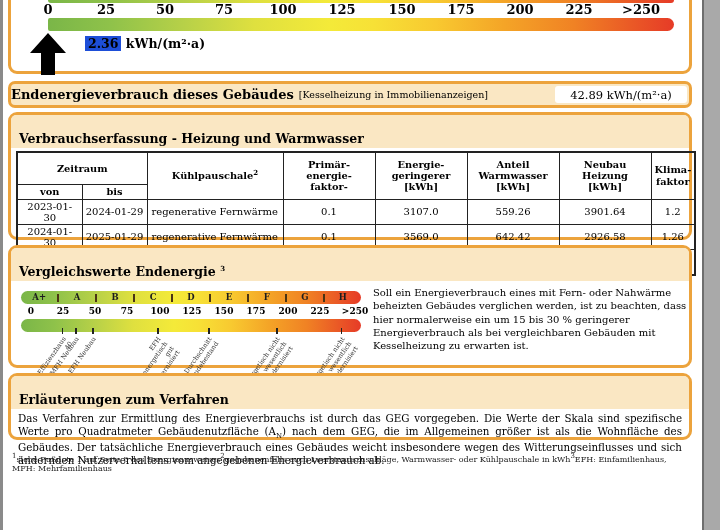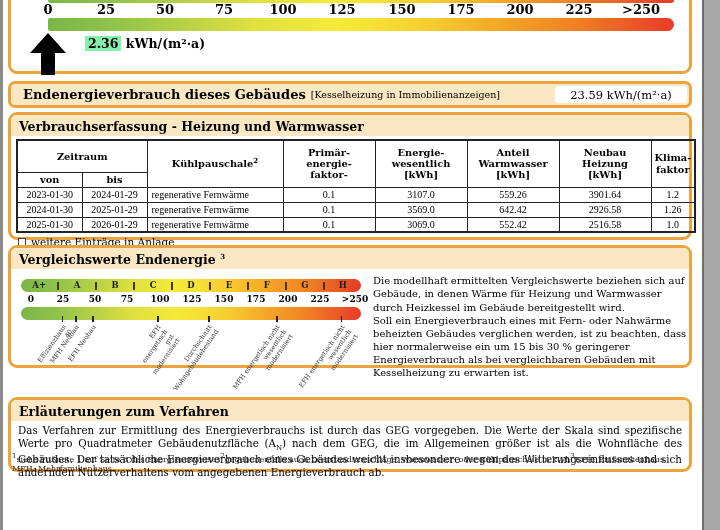--- a/index.html
+++ b/index.html
@@ -10,53 +10,53 @@
   .edge-left  { position: absolute; left: 0; top: 0; width: 3px; height: 530px; background: #8a8a8a; }
   .edge-right { position: absolute; left: 702px; top: 0; width: 18px; height: 530px; background: #a9a9a9; border-left: 2px solid #6e6e6e; }
 
   .grad {
     background: linear-gradient(90deg,
       #7ab648 0%, #8fc24a 10%, #b8d148 22%, #dfe03f 33%, #f4ea39 45%,
       #f7e136 52%, #f8c930 62%, #f4a427 73%, #f08224 84%, #ea5a26 93%, #e63b27 100%);
   }
 
   .panel { position: absolute; left: 8px; width: 684px; border: 3px solid #eca33c; border-radius: 9px; background: #fff; }
-  .panel-header { background: #fae7c3; border-radius: 5px 5px 0 0; font-weight: bold; font-size: 12.5px; padding: 4px 8px 2px 8px; color: #000; }
+  .panel-header { background: #fae7c3; border-radius: 5px 5px 0 0; font-weight: bold; font-size: 12.5px; padding: 16px 8px 2px 8px; color: #000; }
 
   
   #panel-top { top: -16px; height: 90px; }
   #crop-bar { position: absolute; left: 48px; top: 0; width: 626px; height: 3px; border-radius: 0 0 3px 3px; }
   #top-ticks { position: absolute; left: 0; top: 2px; width: 720px; height: 15px; }
   .top-tick { position: absolute; transform: translateX(-50%); font-weight: bold; font-size: 13px; color: #000; }
   .top-tick:nth-child(1){left:48px}.top-tick:nth-child(2){left:106px}.top-tick:nth-child(3){left:165px}
   .top-tick:nth-child(4){left:224px}.top-tick:nth-child(5){left:283px}.top-tick:nth-child(6){left:342px}
   .top-tick:nth-child(7){left:402px}.top-tick:nth-child(8){left:461px}.top-tick:nth-child(9){left:520px}
   .top-tick:nth-child(10){left:579px}.top-tick:nth-child(11){left:641px}
   #main-bar { position: absolute; left: 48px; top: 18px; width: 626px; height: 13px; border-radius: 3px 10px 10px 3px; }
   #arrow { position: absolute; left: 28px; top: 33px; width: 40px; height: 42px; }
   #pe-line { position: absolute; left: 85px; top: 36px; font-size: 12.5px; font-weight: bold; color: #000; }
-  #pe-line .hl { background: #86efac; padding: 0 3px; }
+  #pe-line .hl { background: #1d4ed8; padding: 0 3px; }
   #pe-caption { position: absolute; left: 85px; top: 52px; font-size: 12.5px; font-weight: bold; color: #000; }
 
   
   #bar-endenergie { top: 81px; height: 27px; background: #fae7c3; border-radius: 7px; }
-  #ee-inner { position: relative; height: 100%; display: flex; align-items: center; padding-left: 12px; }
+  #ee-inner { position: relative; height: 100%; display: flex; align-items: center; padding-left: 0; }
   #ee-title { font-weight: bold; font-size: 13px; }
   #ee-note { font-size: 9.5px; margin-left: 5px; }
   #ee-valuebox { position: absolute; right: 2px; top: 2px; bottom: 2px; width: 132px; background: #fff; border-radius: 3px; display: flex; align-items: center; justify-content: center; font-size: 11.5px; }
 
   
   #panel-verbrauch { top: 112px; height: 128px; }
   #vb-table { border-collapse: collapse; margin: 3px 5px 0 5px; table-layout: fixed; width: 668px; font-size: 10px; }
   #vb-table th, #vb-table td { border: 1px solid #222; padding: 1px 3px; text-align: center; vertical-align: middle; }
   #vb-table { border: 2px solid #222; }
   #vb-table th { font-weight: bold; font-size: 9.8px; white-space: pre-line; line-height: 1.15; }
   #vb-table .r1 { height: 32px; }
   #vb-table .r2 { height: 15px; }
-  #vb-table .dr { height: 15px; font-family: Liberation Serif, serif; }
+  #vb-table .dr { height: 15px; }
   #vb-table td.lft { text-align: left; padding-left: 4px; }
   #more-entries { margin: 3px 0 0 7px; font-size: 10.5px; display: flex; align-items: center; }
   #more-entries .box { display: inline-block; width: 8px; height: 8px; border: 1px solid #444; margin-right: 5px; background: #fff; }
 
   
   #panel-vergleich { top: 245px; height: 123px; }
   #cmp-body { position: relative; height: 108px; }
   #cmp-scale { position: absolute; left: 6px; top: 0; width: 350px; height: 108px; }
   #letter-bar { position: absolute; left: 4px; top: 10px; width: 340px; height: 13px; border-radius: 7px; display: flex; align-items: center; }
   .letter-cell { flex: 1; text-align: center; font-weight: bold; font-size: 8.5px; color: #1c1c1c; line-height: 13px; }
@@ -71,21 +71,21 @@
   #bench-layer { position: absolute; left: 4px; top: 38px; width: 340px; height: 70px; }
   .bench-tick { position: absolute; top: 9px; width: 1.5px; height: 6px; background: #222; }
   .bench-label {
     position: absolute; top: 17px; white-space: pre; text-align: right;
     font-size: 6.5px; line-height: 1.2; color: #333;
     transform: rotate(-55deg) translateX(-100%); transform-origin: 0 0;
   }
   #cmp-text { position: absolute; left: 362px; top: 5px; width: 314px; font-size: 10px; line-height: 1.32; color: #000; }
 
   
-  #panel-erl { top: 397px; height: 75px; }
+  #panel-erl { top: 373px; height: 67px; }
   #erl-text { padding: 3px 7px; font-size: 10.3px; line-height: 1.28; text-align: justify; }
   sub { font-size: 7px; }
   sup { font-size: 7px; }
 
   
   #footnotes { position: absolute; left: 12px; top: 452px; width: 680px; font-size: 8px; color: #222; }
 </style>
 </head>
 <body>
 
@@ -110,21 +110,21 @@
   <svg id="arrow" viewBox="0 0 40 42">
     <polygon points="20,0 38,20 27,20 27,42 13,42 13,20 2,20" fill="#000"></polygon>
   </svg>
   <div id="pe-line"><span class="hl">2.36</span><span> kWh/(m²·a)</span></div>
 
   <div class="panel" id="bar-endenergie">
     <div id="ee-inner">
       <span id="ee-title">Endenergieverbrauch dieses Gebäudes</span>
       <span id="ee-note">[Kesselheizung in Immobilienanzeigen]</span>
       <div id="ee-valuebox">
-        <span>23.59 kWh/(m²·a)</span>
+        <span>42.89 kWh/(m²·a)</span>
       </div>
     </div>
   </div>
 
   <div class="panel" id="panel-verbrauch">
     <div class="panel-header">Verbrauchserfassung - Heizung und Warmwasser</div>
     <table id="vb-table">
       <colgroup>
         <col style="width:65px">
           <col style="width:65px">
@@ -135,21 +135,21 @@
           <col style="width:92px">
           <col style="width:44px">
       </colgroup>
       <tbody>
           <tr class="r1">
         <th colspan="2">Zeitraum</th>
         <th rowspan="2"><span>Kühlpauschale</span><sup>2</sup></th>
         <th rowspan="2">Primär- energie-
 faktor-</th>
         <th rowspan="2">Energie-
-wesentlich [kWh]</th>
+geringerer [kWh]</th>
         <th rowspan="2">Anteil
 Warmwasser
 [kWh]</th>
         <th rowspan="2">Neubau Heizung
 [kWh]</th>
         <th rowspan="2">Klima-
 faktor</th>
       </tr>
       <tr class="r2">
         <th>von</th>
@@ -250,21 +250,20 @@
 Wohngebäudebestand</div>
           <div class="bench-label" style="left: 75%;">MFH energetisch nicht
 wesentlich
 modernisiert</div>
           <div class="bench-label" style="left: 94%;">EFH energetisch nicht
 wesentlich
 modernisiert</div>
         </div>
       </div>
       <div id="cmp-text">
-        <p>Die modellhaft ermittelten Vergleichswerte beziehen sich auf Gebäude, in denen Wärme für Heizung und Warmwasser durch Heizkessel im Gebäude bereitgestellt wird.</p>
         <p>Soll ein Energieverbrauch eines mit Fern- oder Nahwärme beheizten Gebäudes verglichen werden, ist zu beachten, dass hier normalerweise ein um 15 bis 30 % geringerer Energieverbrauch als bei vergleichbaren Gebäuden mit Kesselheizung zu erwarten ist.</p>
       </div>
     </div>
   </div>
 
   <div class="panel" id="panel-erl">
     <div class="panel-header">Erläuterungen zum Verfahren</div>
     <div id="erl-text"><span>Das Verfahren zur Ermittlung des Energieverbrauchs ist durch das GEG vorgegeben. Die Werte der Skala sind spezifische Werte pro Quadratmeter Gebäudenutzfläche (A</span><sub>N</sub><span>) nach dem GEG, die im Allgemeinen größer ist als die Wohnfläche des Gebäudes. Der tatsächliche Energieverbrauch eines Gebäudes weicht insbesondere wegen des Witterungseinflusses und sich ändernden Nutzerverhaltens vom angegebenen Energieverbrauch ab.</span></div>
   </div>
 

